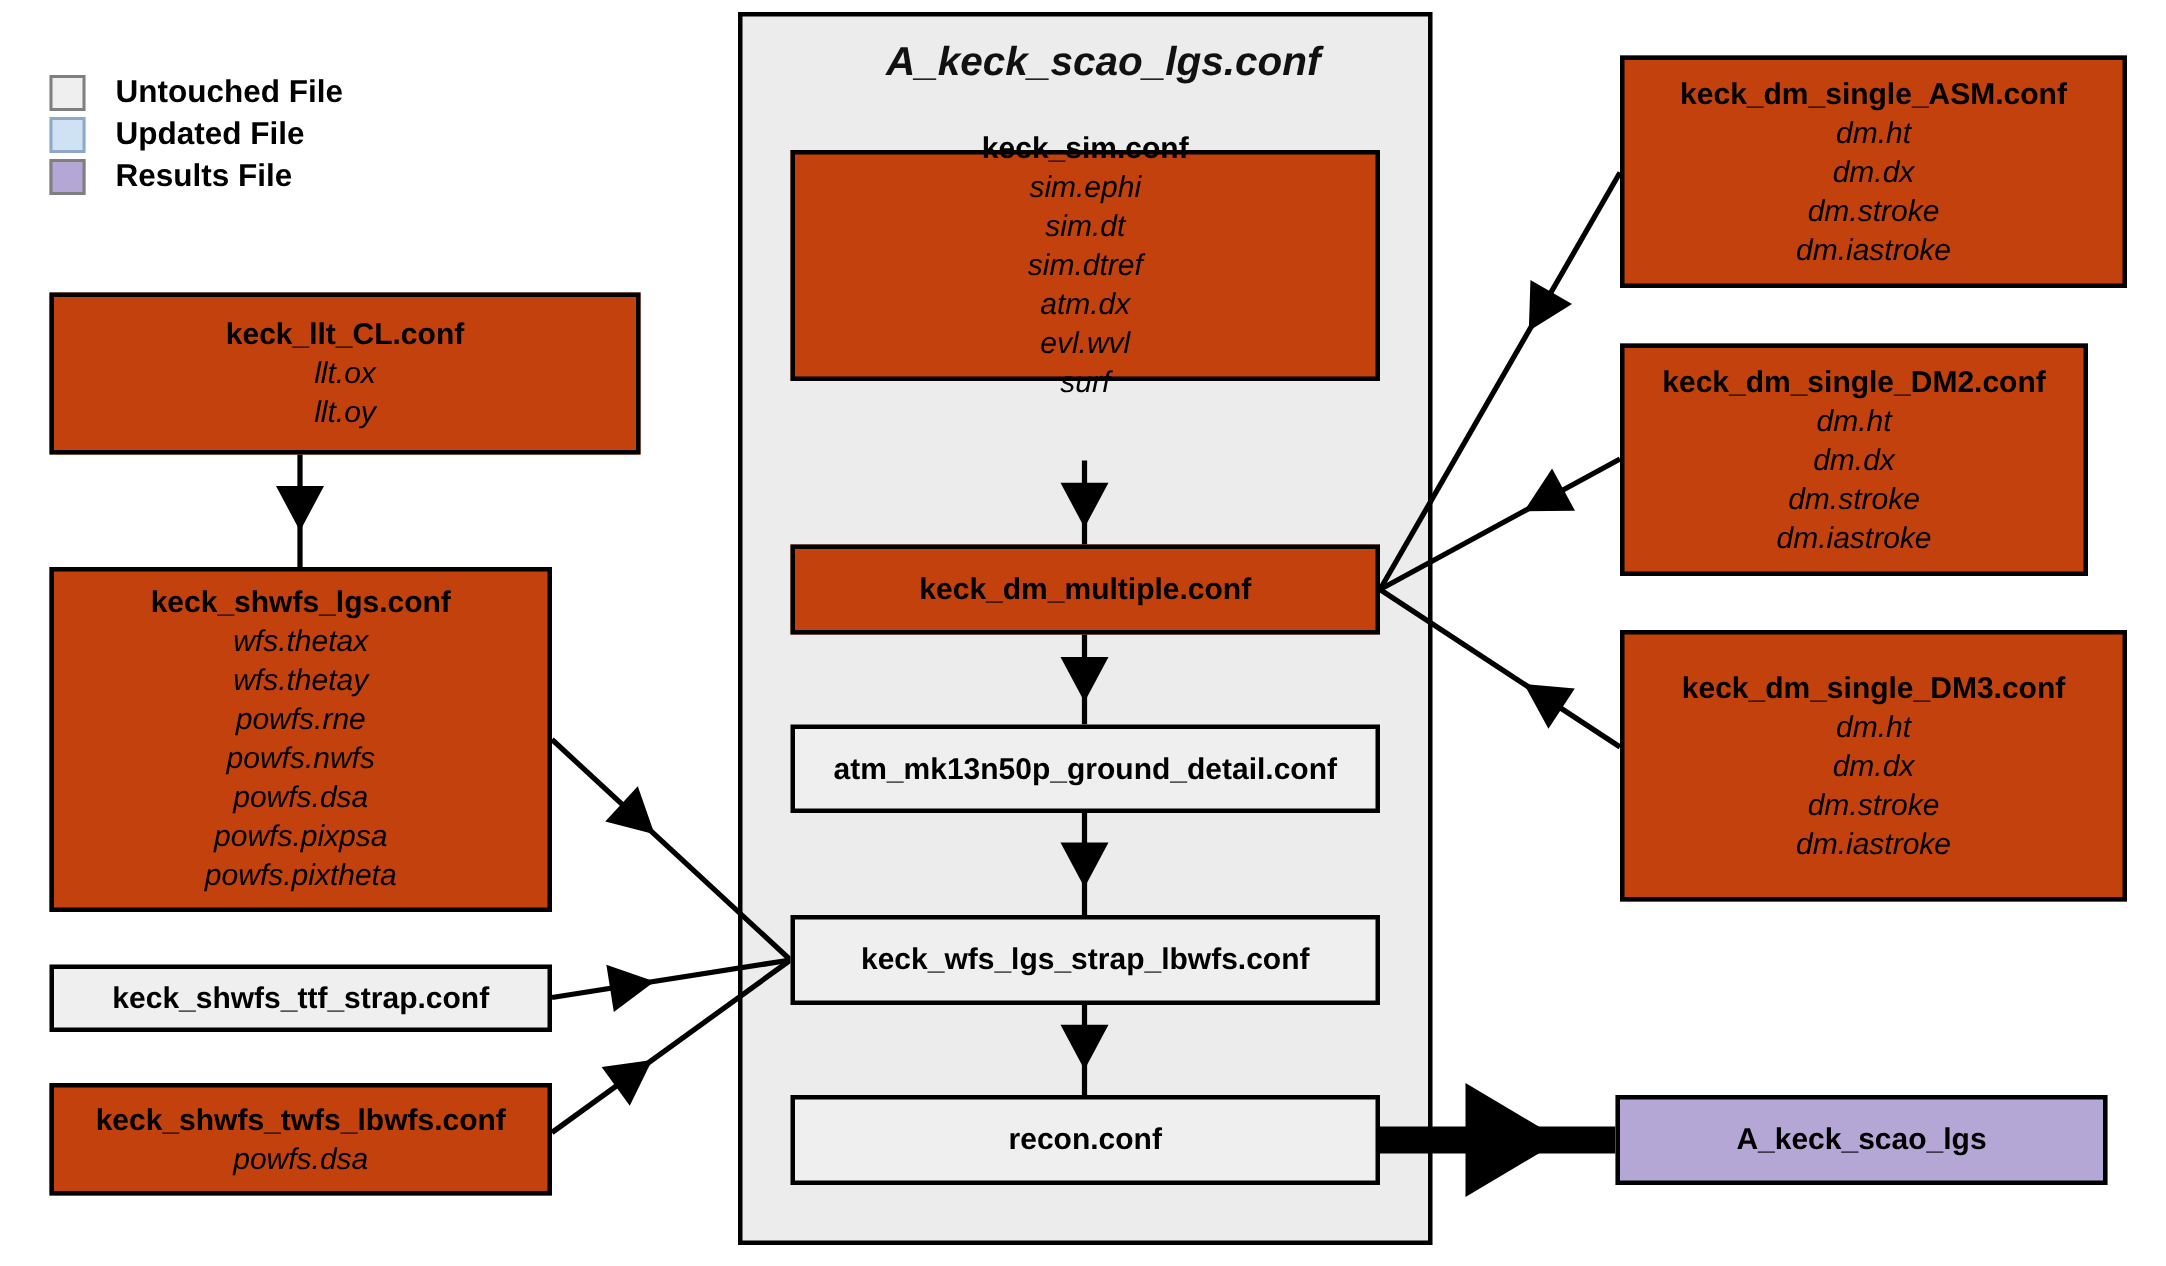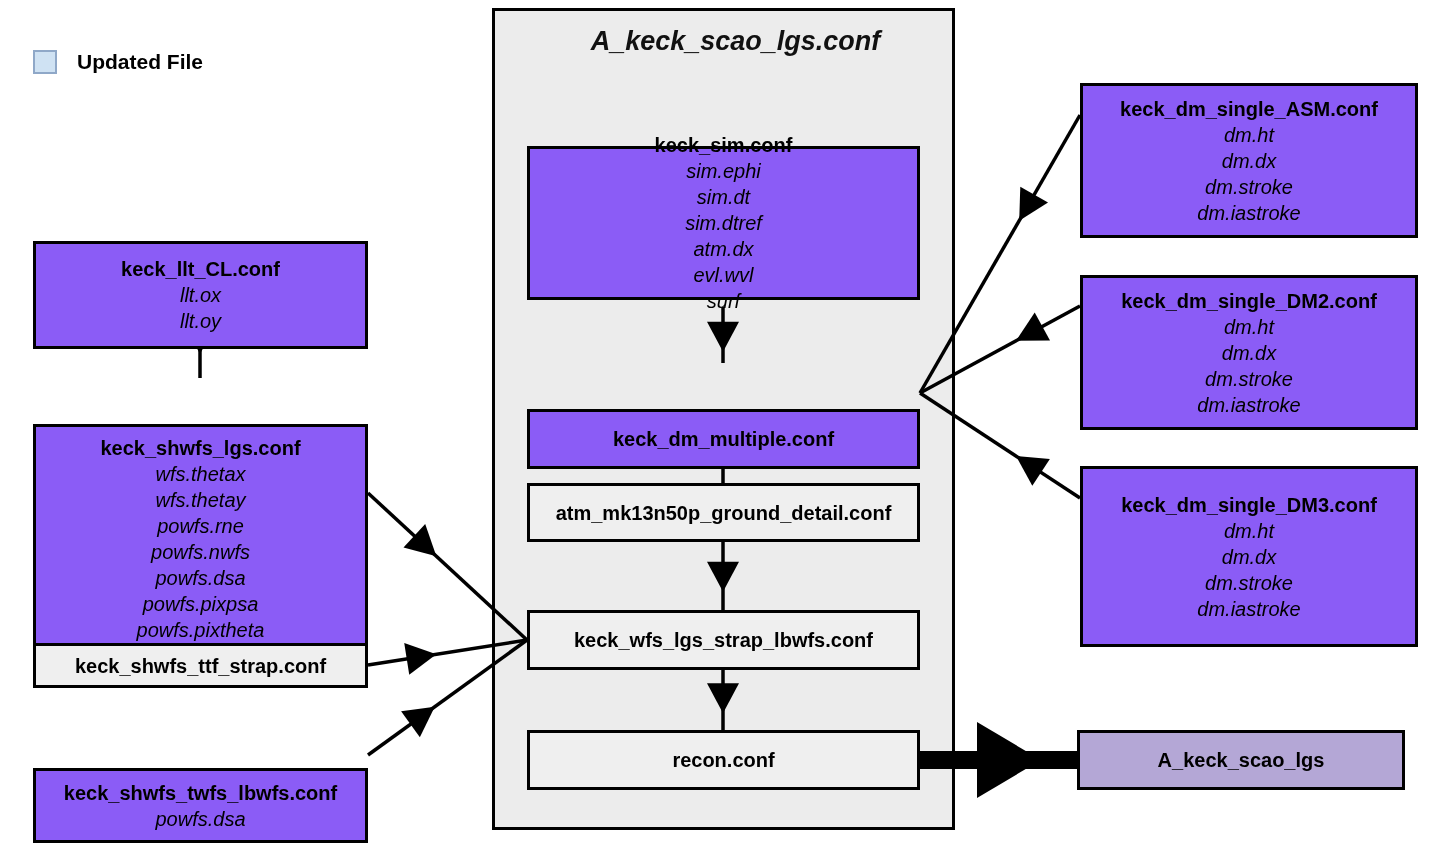--- a/index.html
+++ b/index.html
@@ -38,21 +38,21 @@
   .node{
     position:absolute;
     box-sizing:border-box;
     border:3px solid #000;
     display:flex;flex-direction:column;
     align-items:center;justify-content:center;
     text-align:center;
     z-index:3;
   }
   .node.untouched{background:#efefef;}
-  .node.updated{background:#8b5cf6;margin-top:46px;}
+  .node.updated{background:#c2410c;}
   .node.results{background:#b4a7d6;}
   .node-title{
     font-weight:bold;font-size:20px;line-height:26px;color:#000;
   }
   .node-param{
     font-style:italic;font-size:20px;line-height:26px;color:#000;
   }
   
   #legend{
     position:absolute;left:33px;top:48px;z-index:3;
@@ -105,27 +105,35 @@
       <line x1="1080" y1="306" x2="920" y2="393" stroke="#000000" stroke-width="3.5"></line>
       <polygon points="1016,340.8 1034.712568231926,312.41268258243633 1049.998891576316,340.5254611468321" fill="#000000"></polygon>
       <line x1="1080" y1="498" x2="920" y2="393" stroke="#000000" stroke-width="3.5"></line>
       <polygon points="1016,456 1049.8599403889011,459.0829266712117 1032.3029342613227,485.8364598179977" fill="#000000"></polygon>
       <rect x="920" y="751" width="157" height="18" fill="#000000"></rect>
       <polygon points="977,722 1041,760 977,798" fill="#000000"></polygon>
     </svg>
 
   <div id="legend">
     <div class="legend-row">
+      <span class="legend-swatch untouched"></span>
+      <span class="legend-label">Untouched File</span>
+    </div>
+    <div class="legend-row">
       <span class="legend-swatch updated"></span>
       <span class="legend-label">Updated File</span>
+    </div>
+    <div class="legend-row">
+      <span class="legend-swatch results"></span>
+      <span class="legend-label">Results File</span>
     </div>
   </div>
 
   <div id="nodes-layer">
-      <div class="node updated" style="left: 33px; top: 195px; width: 335px; height: 108px;">
+      <div class="node updated" style="left: 33px; top: 195px; width: 394px; height: 108px;">
         <div class="node-title">keck_llt_CL.conf</div>
         <div class="node-param">llt.ox</div>
         <div class="node-param">llt.oy</div>
       </div>
       <div class="node updated" style="left: 33px; top: 378px; width: 335px; height: 230px;">
         <div class="node-title">keck_shwfs_lgs.conf</div>
         <div class="node-param">wfs.thetax</div>
         <div class="node-param">wfs.thetay</div>
         <div class="node-param">powfs.rne</div>
         <div class="node-param">powfs.nwfs</div>
@@ -161,21 +169,21 @@
       <div class="node untouched" style="left: 527px; top: 730px; width: 393px; height: 60px;">
         <div class="node-title">recon.conf</div>
       </div>
       <div class="node updated" style="left: 1080px; top: 37px; width: 338px; height: 155px;">
         <div class="node-title">keck_dm_single_ASM.conf</div>
         <div class="node-param">dm.ht</div>
         <div class="node-param">dm.dx</div>
         <div class="node-param">dm.stroke</div>
         <div class="node-param">dm.iastroke</div>
       </div>
-      <div class="node updated" style="left: 1080px; top: 229px; width: 338px; height: 155px;">
+      <div class="node updated" style="left: 1080px; top: 229px; width: 312px; height: 155px;">
         <div class="node-title">keck_dm_single_DM2.conf</div>
         <div class="node-param">dm.ht</div>
         <div class="node-param">dm.dx</div>
         <div class="node-param">dm.stroke</div>
         <div class="node-param">dm.iastroke</div>
       </div>
       <div class="node updated" style="left: 1080px; top: 420px; width: 338px; height: 181px;">
         <div class="node-title">keck_dm_single_DM3.conf</div>
         <div class="node-param">dm.ht</div>
         <div class="node-param">dm.dx</div>

